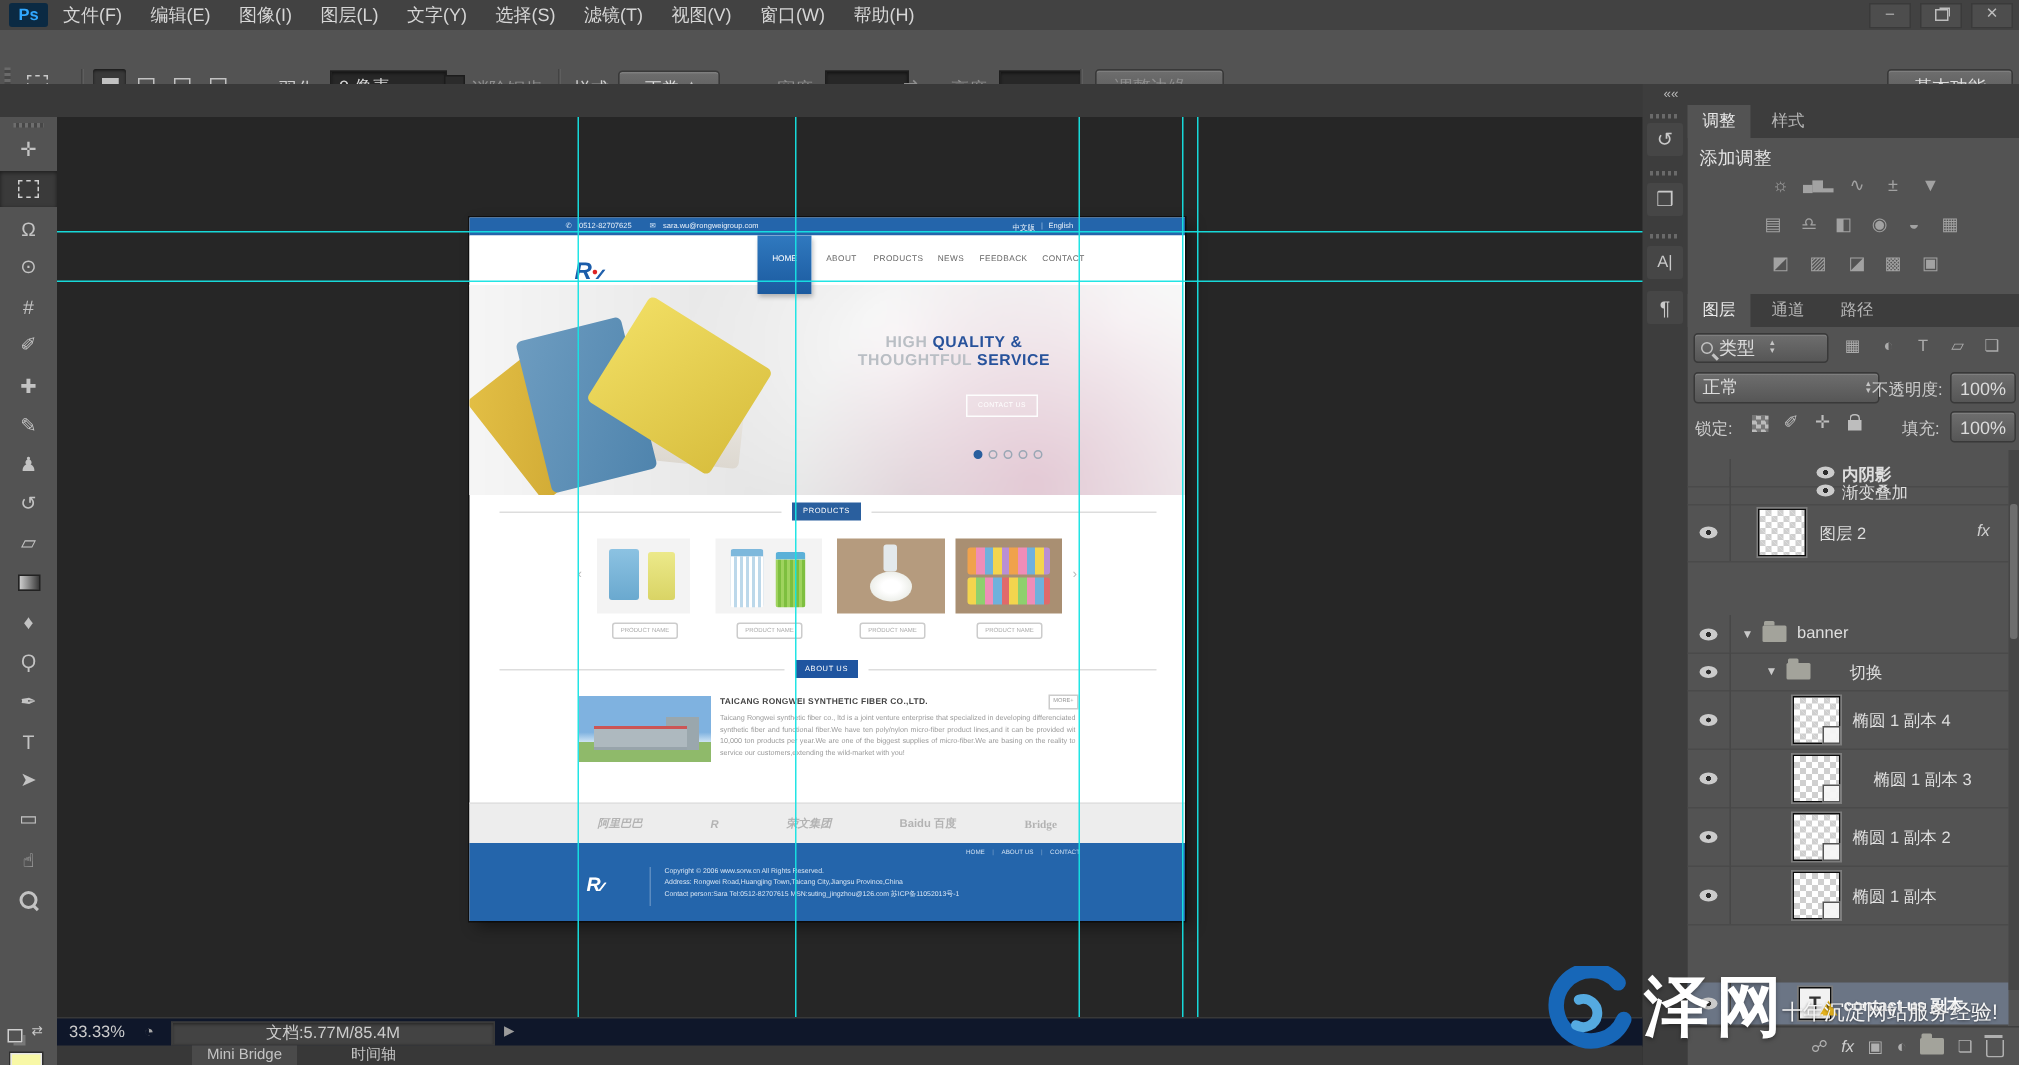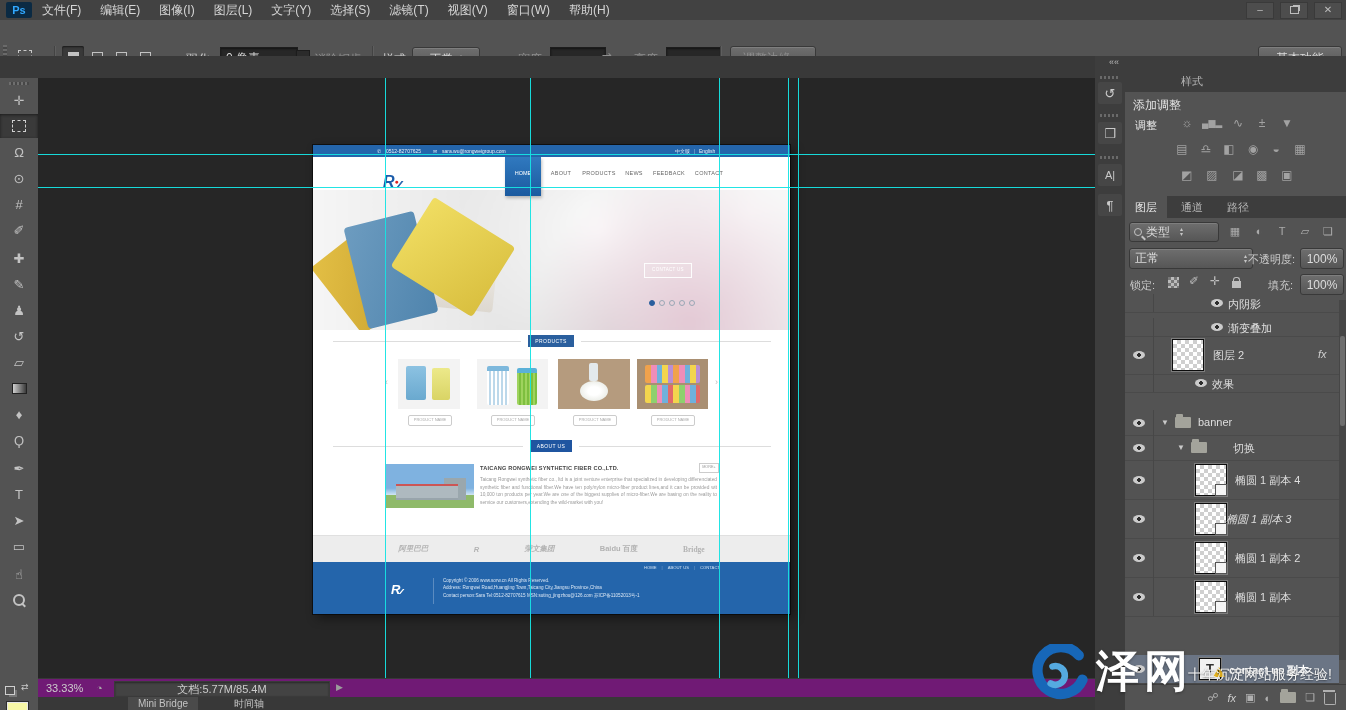--- a/index.html
+++ b/index.html
@@ -142,21 +142,21 @@
   .locksq{display:inline-block;width:11px;height:11px;background:repeating-conic-gradient(#bbb 0 25%,#777 0 50%) 0 0/6px 6px;}
   .lockpad{display:inline-block;width:9px;height:7px;background:#bdbdbd;position:relative;margin-top:4px;}
   .lockpad::before{content:"";position:absolute;left:1px;top:-4px;width:5px;height:4px;border:1.5px solid #bdbdbd;border-bottom:none;border-radius:3px 3px 0 0;}
   .trash{display:inline-block;width:10px;height:11px;border:1px solid #b0b0b0;border-top:none;border-radius:0 0 2px 2px;position:relative;margin-top:3px;}
   .trash::before{content:"";position:absolute;left:-2px;top:-3px;width:12px;height:2px;background:#b0b0b0;}
   .scroll{position:absolute;left:214px;top:230px;width:7px;height:360px;background:#464646;}
   .scroll .th{position:absolute;left:1px;top:36px;width:5px;height:90px;background:#6e6e6e;border-radius:2px;}
   #panel-bottom{position:absolute;left:0;top:614px;width:221px;height:26px;border-top:1px solid #3f3f3f;display:flex;align-items:center;justify-content:flex-end;gap:9px;padding-right:10px;box-sizing:border-box;color:#b0b0b0;font-size:11px;}
 
   
-  #statusbar{left:38px;top:678px;width:1057px;height:19px;background:#701a75;border-top:1px solid #383838;color:#cccccc;font-size:11px;}
+  #statusbar{left:38px;top:678px;width:1057px;height:19px;background:#0f172a;border-top:1px solid #383838;color:#cccccc;font-size:11px;}
   #status-doc{left:76px;top:2px;width:214px;height:14px;background:#434343;border:1px solid #3a3a3a;box-shadow:inset 0 1px 2px rgba(0,0,0,.4);text-align:center;line-height:14px;}
   #ministrip{left:38px;top:697px;width:1057px;height:13px;background:#383838;color:#c3c3c3;font-size:10px;}
   .mtab{position:absolute;top:0;height:13px;line-height:13px;padding:0 10px;}
   .mtab.on{background:#4a4a4a;}
 
   
   #watermark{left:1020px;top:640px;width:326px;height:70px;z-index:60;pointer-events:none;}
   #wm-text{position:absolute;left:76px;top:2px;color:#fff;font-size:44px;font-weight:600;letter-spacing:4px;text-shadow:0 1px 3px rgba(0,0,0,.35);}
   #wm-tag{position:absolute;left:168px;top:26px;color:#f5f5f5;font-size:14px;white-space:nowrap;text-shadow:0 1px 2px rgba(0,0,0,.55);}
 </style>
@@ -321,20 +321,24 @@
     <div class="s navitem" style="left:308px;width:26px;">NEWS</div>
     <div class="s navitem" style="left:336px;width:40px;">FEEDBACK</div>
     <div class="s navitem" style="left:378px;width:36px;">CONTACT</div>
   </div>
   <div id="banner" class="s">
     <div id="banner-bg"></div>
     <div class="cloth" id="cloth-y1"></div>
     <div class="cloth" id="cloth-w"></div>
     <div class="cloth" id="cloth-b"></div>
     <div class="cloth" id="cloth-y2"></div>
+    <div id="banner-title" class="s">
+      <div><span class="t-gray">HIGH</span> <span class="t-blue">QUALITY &amp;</span></div>
+      <div><span class="t-gray">THOUGHTFUL</span> <span class="t-blue">SERVICE</span></div>
+    </div>
     <div id="banner-cta" class="s">CONTACT US</div>
     <div id="banner-dots" class="s">
       <i class="on"></i>
         <i></i>
         <i></i>
         <i></i>
         <i></i>
     </div>
   </div>
   <div class="s badge-line" style="left:20px;width:188px;top:196px;"></div>
@@ -417,21 +421,21 @@
   <div class="ab strip-grip" style="top:44px;"></div>
   <div class="ab strip-icon" style="top:52px;">❒</div>
   <div class="ab strip-grip" style="top:86px;"></div>
   <div class="ab strip-icon" style="top:94px;font-size:11px;">A|</div>
   <div class="ab strip-icon" style="top:124px;">¶</div>
 </div>
 
 <div id="panel" class="ab">
   
   <div class="ptabrow" style="top:0;">
-    <span class="ptab on" style="left:0;margin-top:44px;">调整</span>
+    <span class="ptab on" style="left:0;">调整</span>
     <span class="ptab" style="left:46px;">样式</span>
   </div>
   <div class="plabel" style="left:8px;top:27px;font-size:12px;color:#e2e2e2;">添加调整</div>
   <span class="adjicon" style="left:52px;top:44px;">☼</span>
   <span class="adjicon" style="left:77px;top:44px;font-size:9px;">▄▆▂</span>
   <span class="adjicon" style="left:103px;top:44px;">∿</span>
   <span class="adjicon" style="left:127px;top:44px;">±</span>
   <span class="adjicon" style="left:152px;top:44px;">▼</span>
   <span class="adjicon" style="left:47px;top:70px;">▤</span>
   <span class="adjicon" style="left:71px;top:70px;">♎</span>
@@ -475,42 +479,37 @@
   <div class="ab btn3d" style="left:175px;top:178px;width:42px;height:19px;">100%</div>
   <span class="plabel" style="left:5px;top:208px;">锁定:</span>
   <span class="ab locksq" style="left:43px;top:207px;"></span>
   <span class="ab" style="left:64px;top:204px;color:#bdbdbd;font-size:12px;">✐</span>
   <span class="ab" style="left:85px;top:204px;color:#bdbdbd;font-size:12px;">✛</span>
   <span class="ab lockpad" style="left:107px;top:204px;"></span>
   <span class="plabel" style="left:143px;top:208px;">填充:</span>
   <div class="ab btn3d" style="left:175px;top:204px;width:42px;height:19px;">100%</div>
 
   
-  <div class="lrow" style="top:224px;height:18px;">
+  <div class="lrow" style="top:236px;height:18px;font-weight:bold;">
     <div class="eyecol"></div>
     <span class="eye" style="left:86px;"></span>
     <span class="lname" style="left:103px;top:3px;">内阴影</span>
   </div>
   <div class="lrow" style="top:248px;height:18px;">
     <div class="eyecol"></div>
     <span class="eye" style="left:86px;"></span>
     <span class="lname" style="left:103px;top:3px;">渐变叠加</span>
   </div>
   <div class="lrow" style="top:266px;height:38px;">
     <div class="eyecol"></div>
     <span class="eye" style="left:8px;"></span>
     <span class="thumb" style="left:47px;top:3px;"></span>
     <span class="lname" style="left:88px;top:12px;">图层 2</span>
     <span class="fx ab" style="left:193px;top:12px;">fx</span>
   </div>
-  <div class="lrow" style="top:304px;height:18px;">
-    <div class="eyecol"></div>
-    <span class="eye" style="left:70px;"></span>
-    <span class="lname" style="left:87px;top:3px;">效果</span>
-  </div>
   <div class="lrow" style="top:340px;height:25px;">
     <div class="eyecol"></div>
     <span class="eye" style="left:8px;"></span>
     <span class="tri" style="left:36px;top:8px;">▼</span>
     <span class="folder" style="left:50px;top:7px;"></span>
     <span class="lname" style="left:73px;top:6px;">banner</span>
   </div>
   <div class="lrow" style="top:365px;height:25px;">
     <div class="eyecol"></div>
     <span class="eye" style="left:8px;"></span>
@@ -525,21 +524,21 @@
         <i class="vbadge"></i>
       </span>
     <span class="lname" style="left:110px;top:13px;">椭圆 1 副本 4</span>
   </div>
   <div class="lrow" style="top:429px;height:39px;">
     <div class="eyecol"></div>
     <span class="eye" style="left:8px;"></span>
     <span class="thumb" style="left:70px;top:4px;">
         <i class="vbadge"></i>
       </span>
-    <span class="lname" style="left:101px;top:13px;font-style:italic;">椭圆 1 副本 3</span>
+    <span class="lname" style="left:124px;top:13px;">椭圆 1 副本 3</span>
   </div>
   <div class="lrow" style="top:468px;height:39px;">
     <div class="eyecol"></div>
     <span class="eye" style="left:8px;"></span>
     <span class="thumb" style="left:70px;top:4px;">
         <i class="vbadge"></i>
       </span>
     <span class="lname" style="left:110px;top:13px;">椭圆 1 副本 2</span>
   </div>
   <div class="lrow" style="top:507px;height:39px;">

